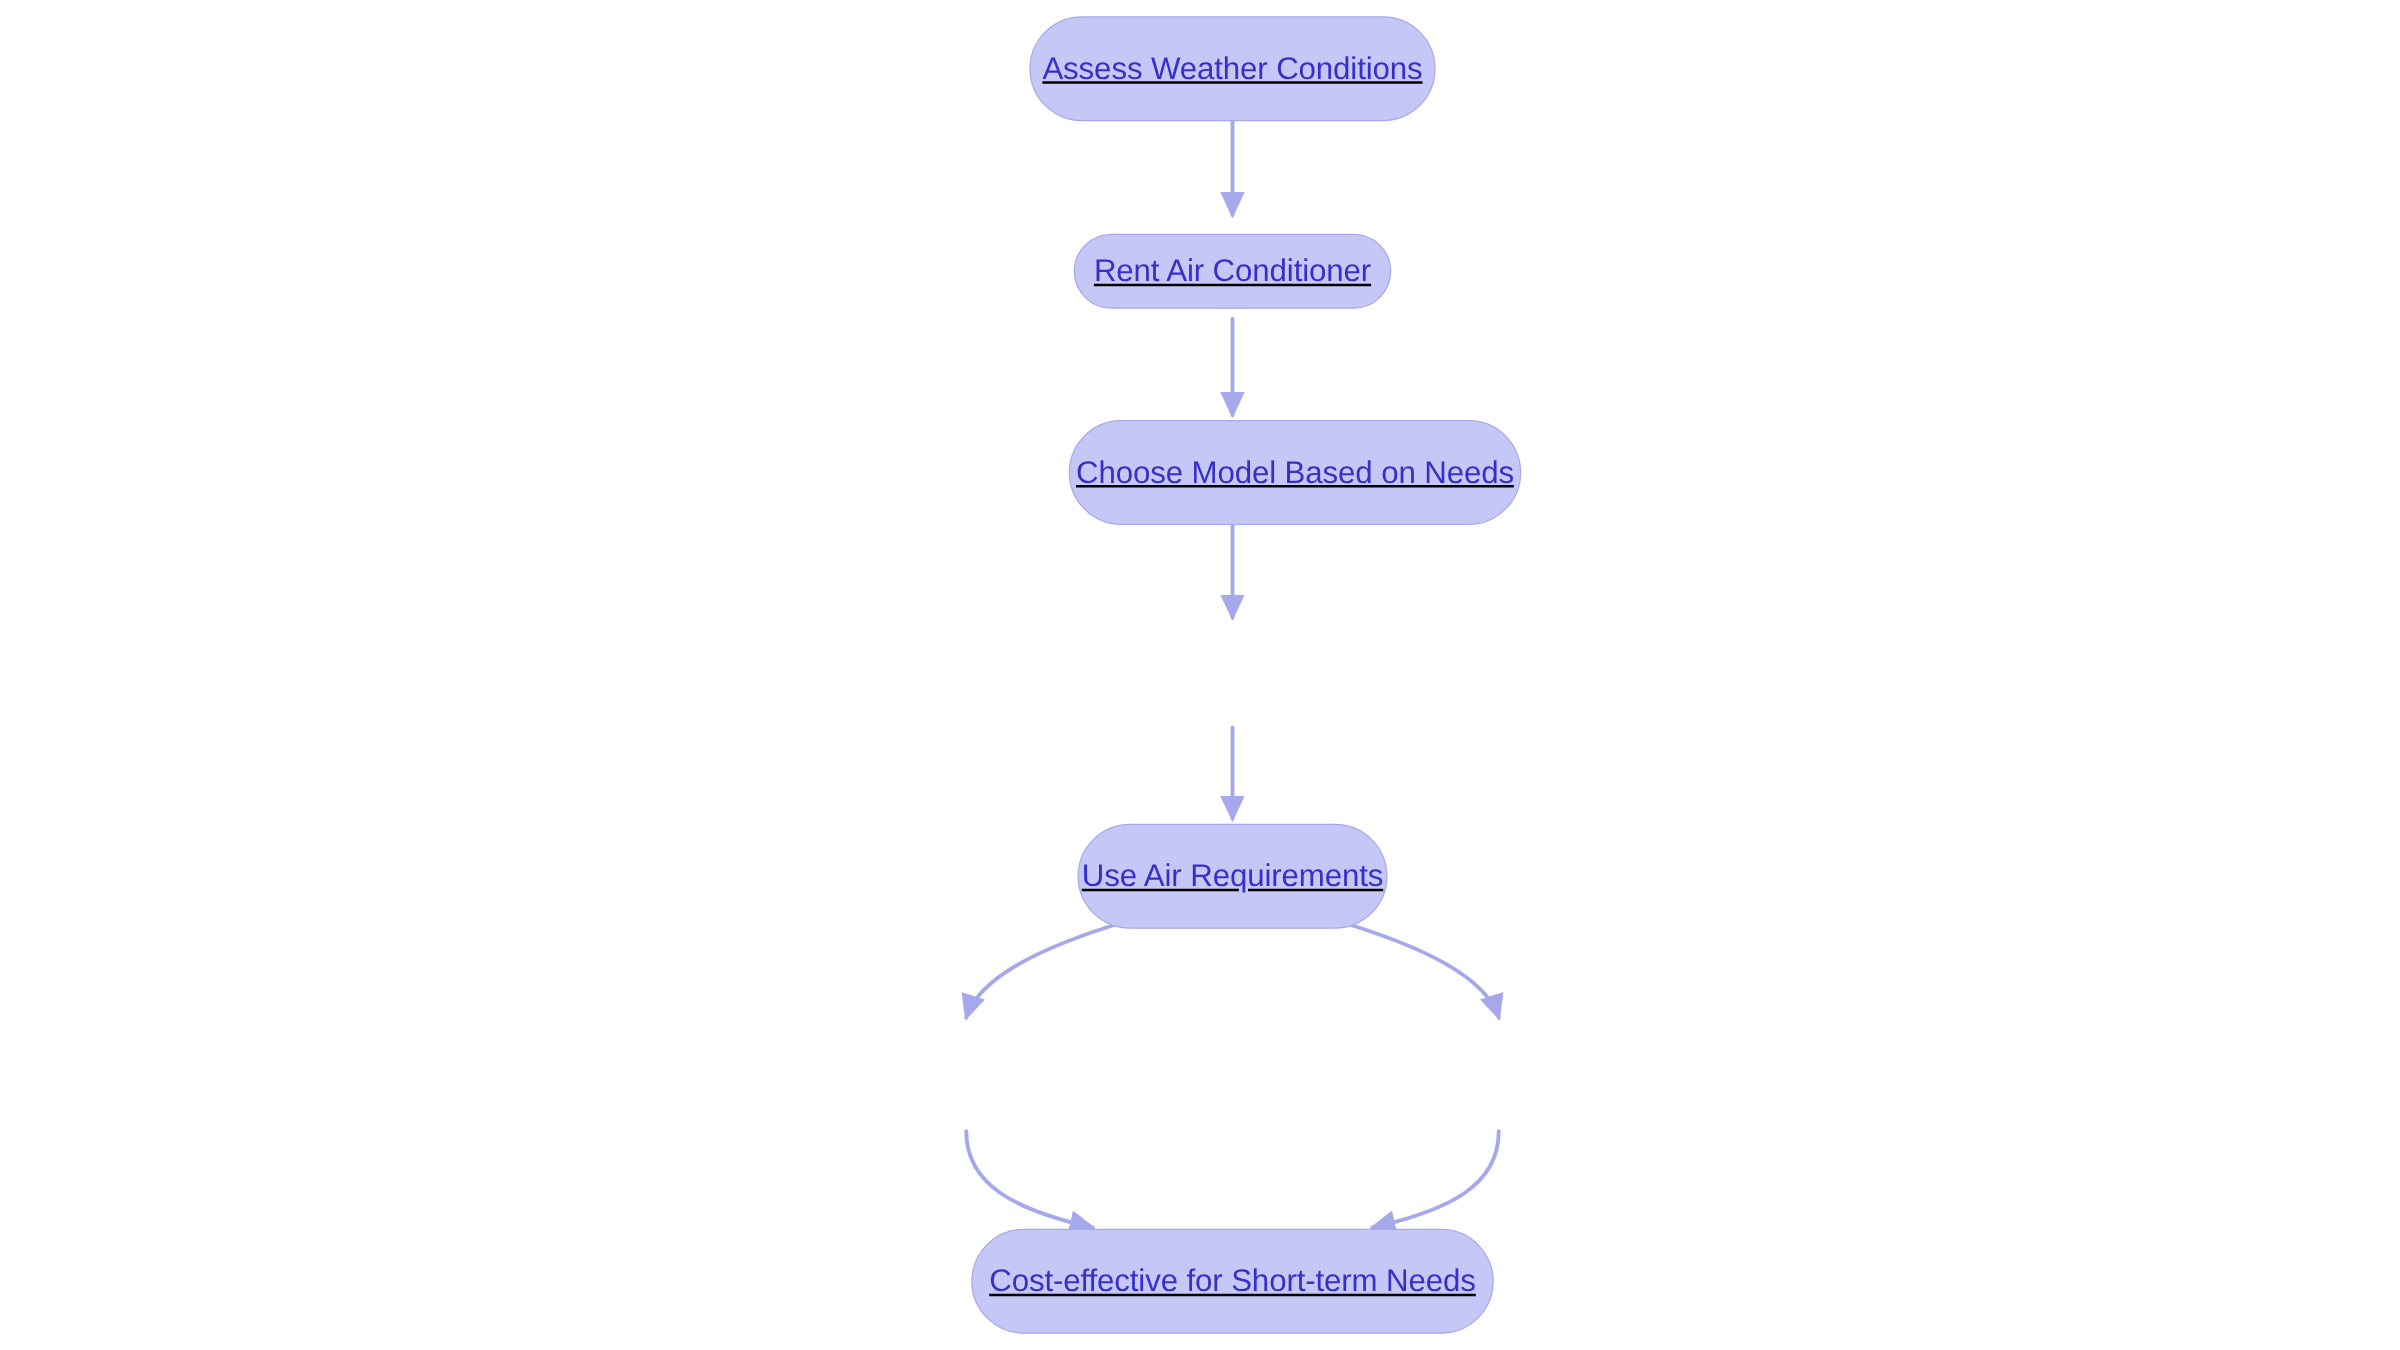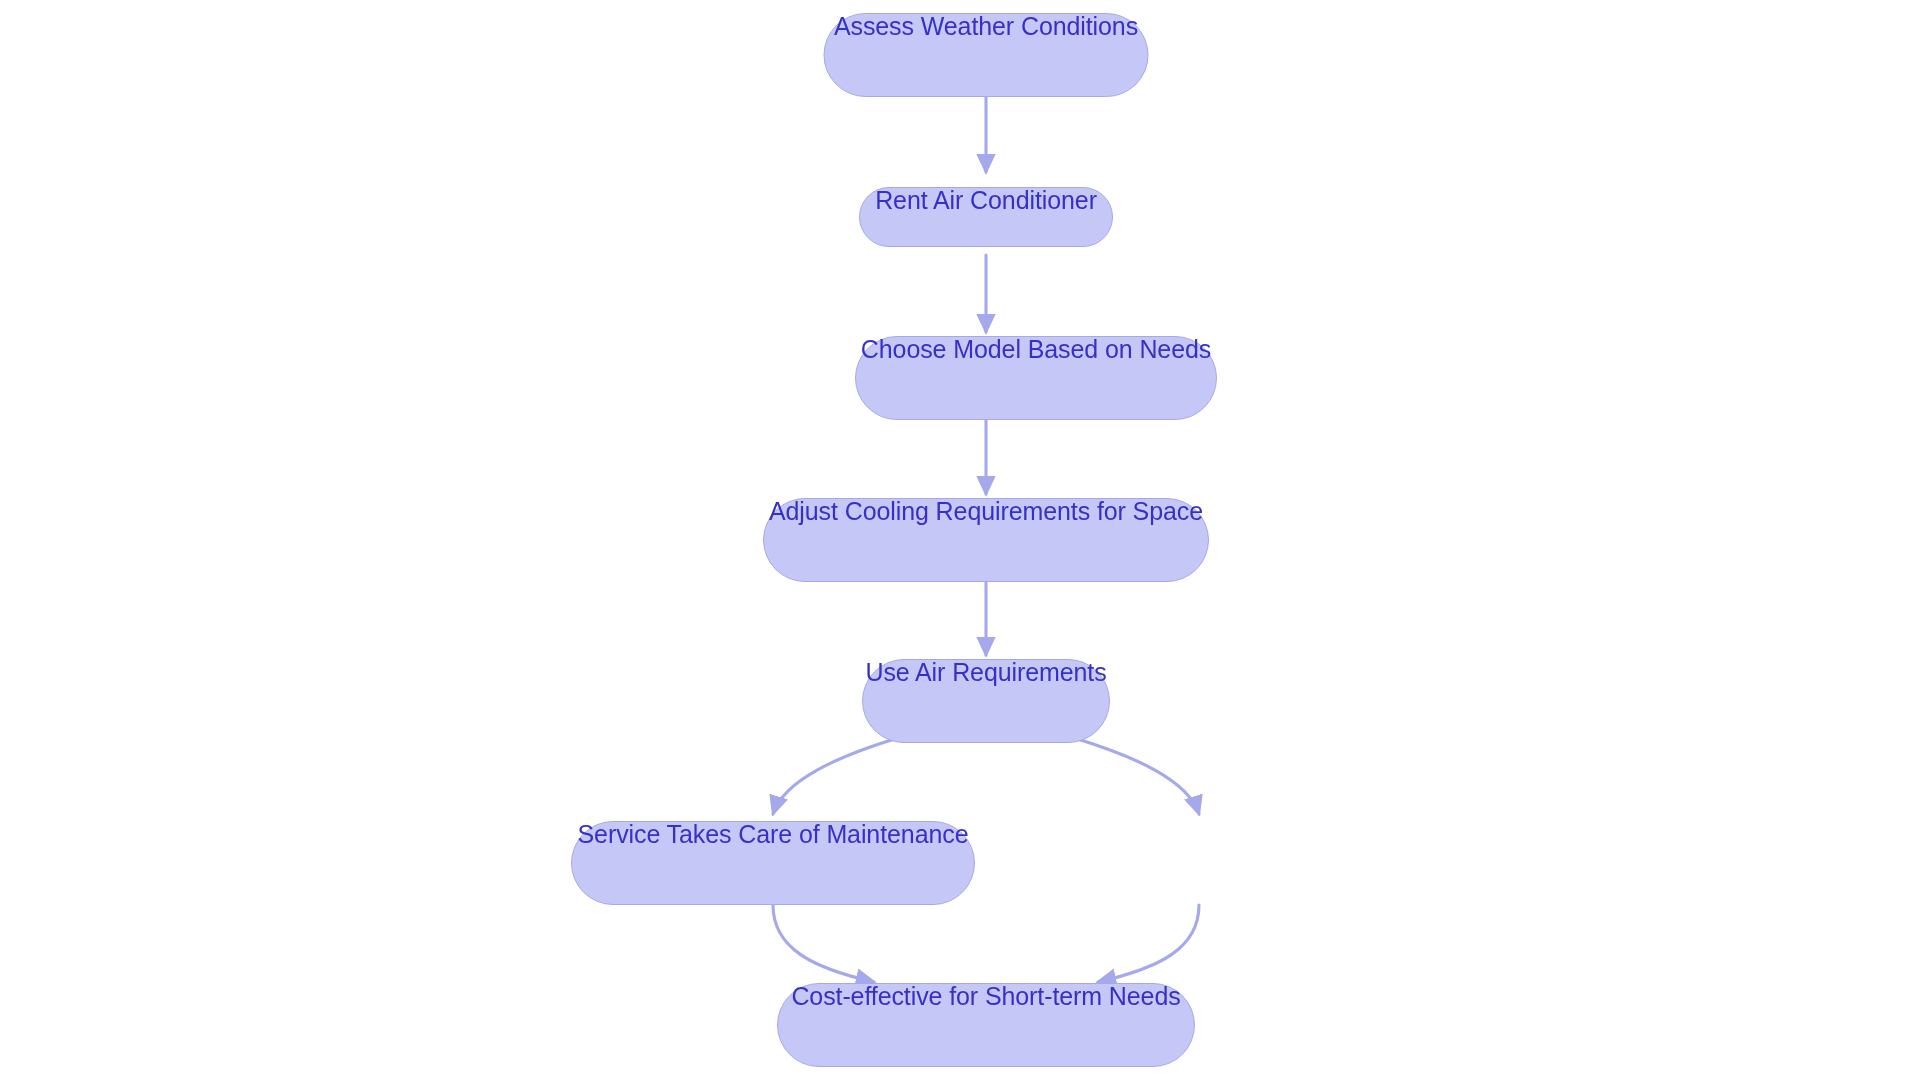--- a/index.html
+++ b/index.html
@@ -25,27 +25,28 @@
     left: 0;
     top: 0;
     width: 1920px;
     height: 1080px;
     pointer-events: none;
   }
   .flow-node {
     position: absolute;
     box-sizing: border-box;
     display: flex;
-    align-items: flex-start;
+    align-items: center;
     justify-content: center;
     background: #c5c8f7;
     border: 1.4px solid #a5a9e8;
     border-radius: 999px;
     transform: translate(-50%, -50%);
     z-index: 2;
+    text-decoration: underline;
   }
   .flow-node-label {
     font-family: "Liberation Sans", sans-serif;
     font-size: 25px;
     line-height: 1;
     color: #3730c8;
     white-space: nowrap;
     letter-spacing: -0.1px;
   }
 </style>
@@ -80,30 +81,24 @@
   </div>
 
   <div class="flow-node" style="left:986px; top:217px; width:254px; height:60px;">
     <span class="flow-node-label">Rent Air Conditioner</span>
   </div>
 
   <div class="flow-node" style="left:1036px; top:378px; width:362px; height:84px;">
     <span class="flow-node-label">Choose Model Based on Needs</span>
   </div>
 
-  <div class="flow-node" style="left:986px; top:540px; width:446px; height:84px;">
-    <span class="flow-node-label">Adjust Cooling Requirements for Space</span>
-  </div>
 
   <div class="flow-node" style="left:986px; top:701px; width:248px; height:84px;">
     <span class="flow-node-label">Use Air Requirements</span>
   </div>
 
-  <div class="flow-node" style="left:773px; top:863px; width:404px; height:84px;">
-    <span class="flow-node-label">Service Takes Care of Maintenance</span>
-  </div>
 
 
   <div class="flow-node" style="left:986px; top:1025px; width:418px; height:84px;">
     <span class="flow-node-label">Cost-effective for Short-term Needs</span>
   </div>
 
 </div>
 
 </body></html>

